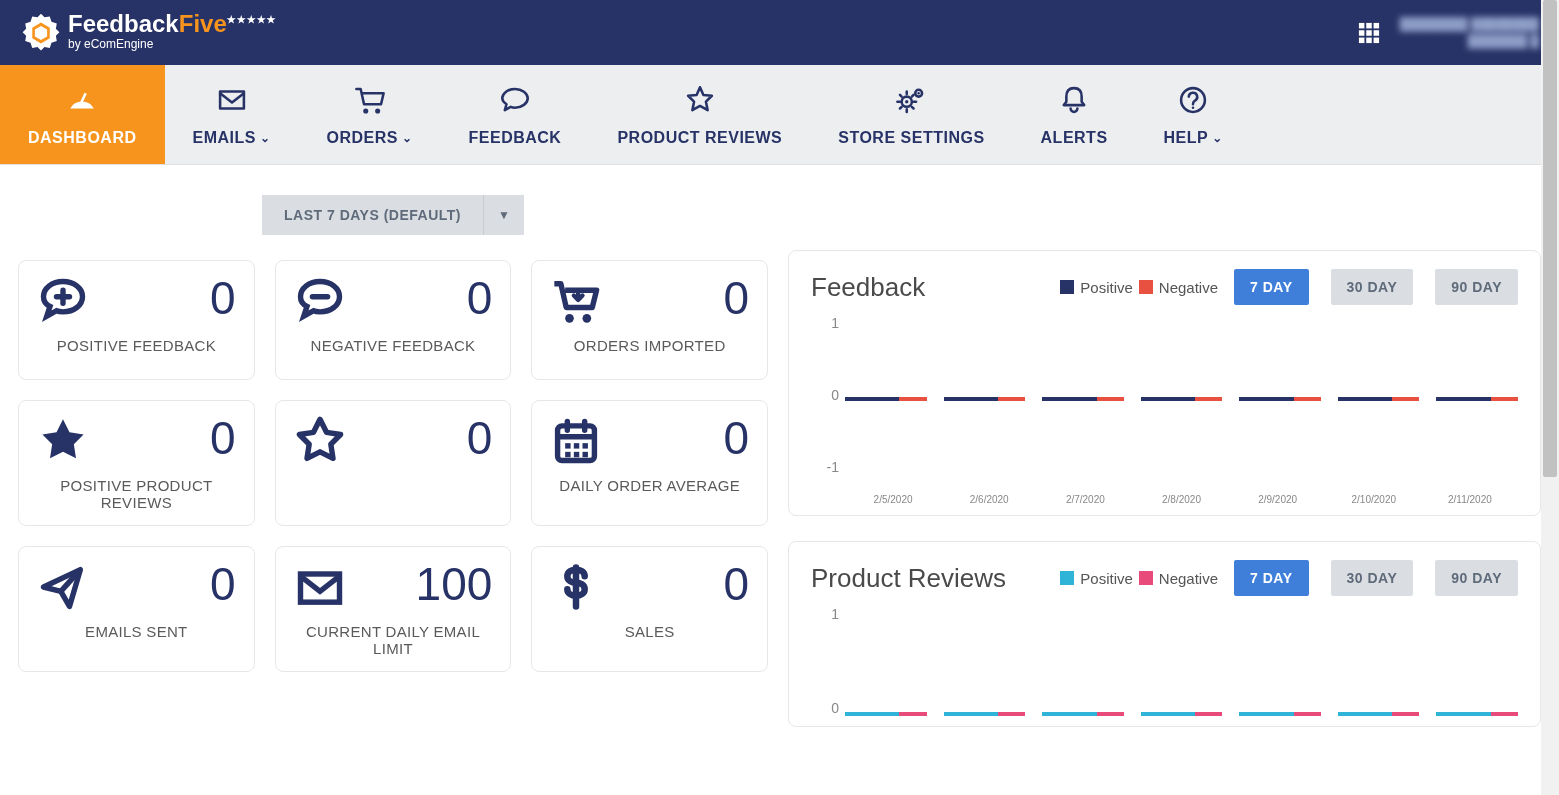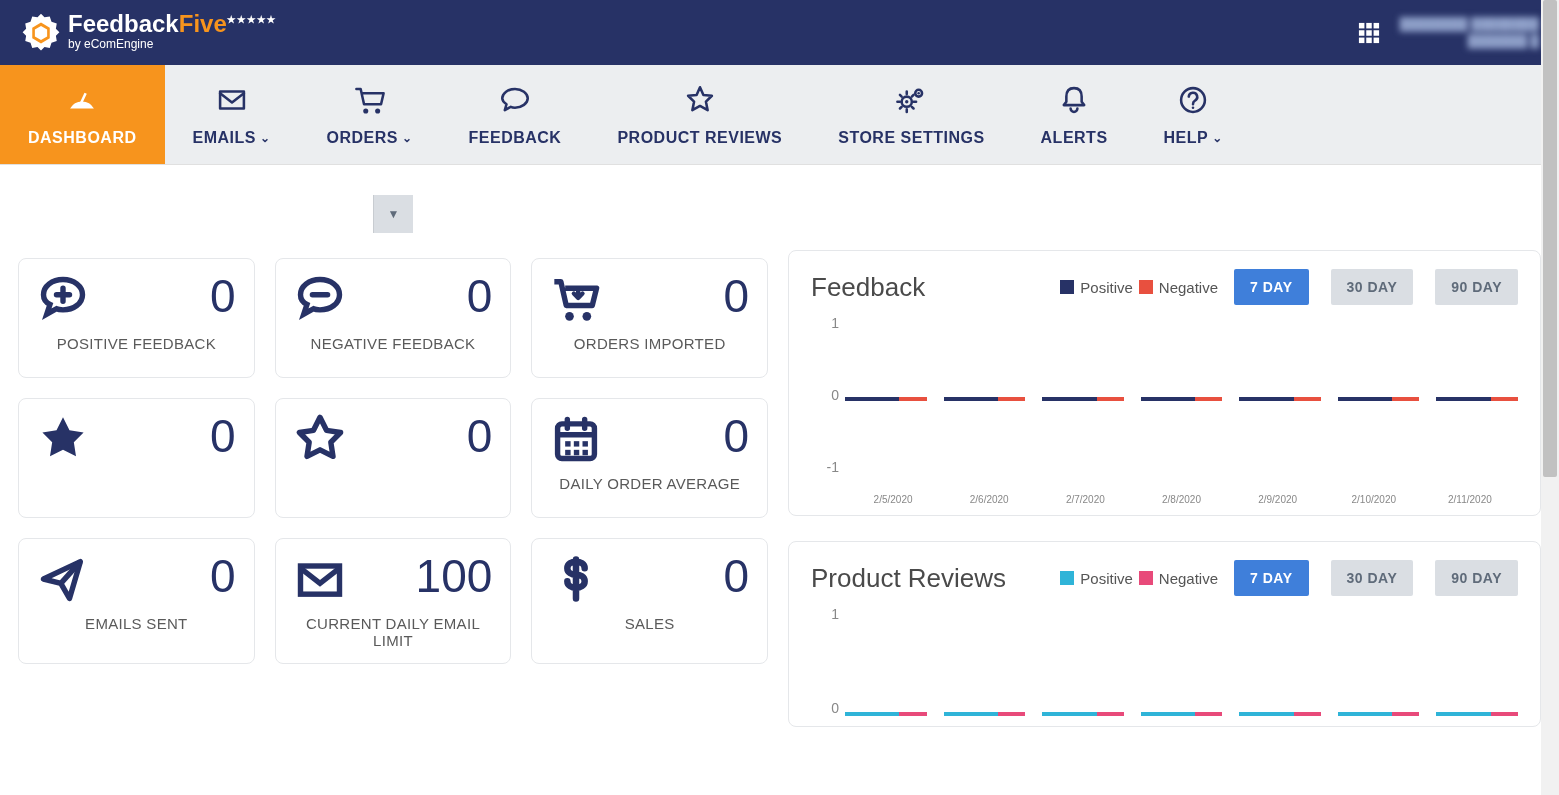--- a/index.html
+++ b/index.html
@@ -192,20 +192,21 @@
         <span class="label">
           <span>HELP</span>
           <span class="chev">⌄</span>
         </span>
       </div>
     </div>
 
   <div class="content">
     <div class="left-col">
       <div class="range-row">
+        <button class="range-btn">LAST 7 DAYS (DEFAULT)</button>
         <button class="range-caret">▼</button>
       </div>
       <div class="cards" id="cards">
           <div class="card">
             <div class="card-top">
               <span class="card-icon"><svg viewBox="0 0 48 48">
                   <path d="M24 6c10 0 18 6 18 14s-8 14-18 14c-2 0-4 0-6-1l-9 5 3-9c-4-2-6-5-6-9 0-8 8-14 18-14z" fill="none" stroke="#273266" stroke-width="5"></path>
                   <path d="M24 14v12M18 20h12" stroke="#273266" stroke-width="5" stroke-linecap="round"></path>
                 </svg></span>
               <span class="card-value">0</span>
@@ -234,20 +235,21 @@
             </div>
             <div class="card-label">ORDERS IMPORTED</div>
           </div>
           <div class="card">
             <div class="card-top">
               <span class="card-icon"><svg viewBox="0 0 48 48">
                   <path d="M24 4l6 12 13 2-9 9 2 13-12-6-12 6 2-13-9-9 13-2z" fill="#273266"></path>
                 </svg></span>
               <span class="card-value">0</span>
             </div>
+            <div class="card-label">POSITIVE PRODUCT REVIEWS</div>
           </div>
           <div class="card">
             <div class="card-top">
               <span class="card-icon"><svg viewBox="0 0 48 48">
                   <path d="M24 4l6 12 13 2-9 9 2 13-12-6-12 6 2-13-9-9 13-2z" fill="none" stroke="#273266" stroke-width="5" stroke-linejoin="round"></path>
                 </svg></span>
               <span class="card-value">0</span>
             </div>
           </div>
           <div class="card">

